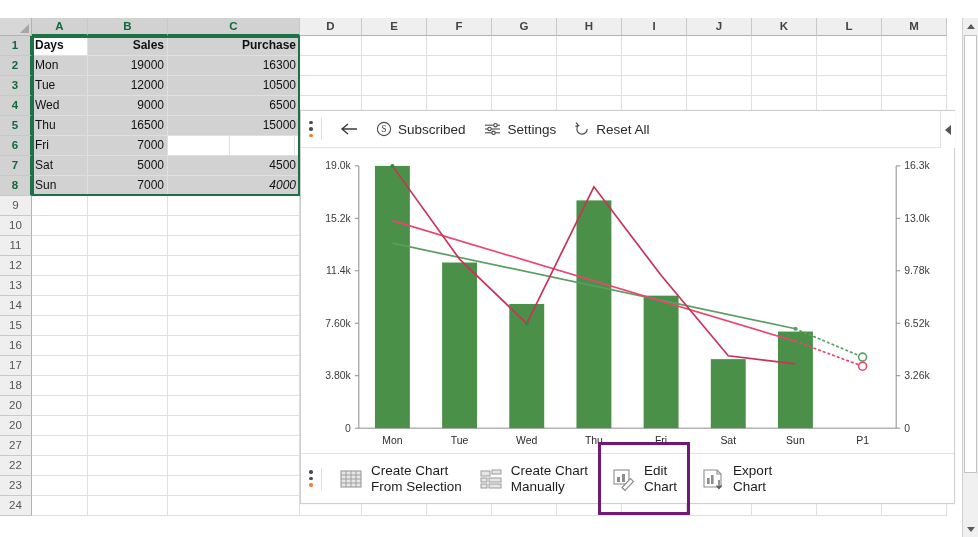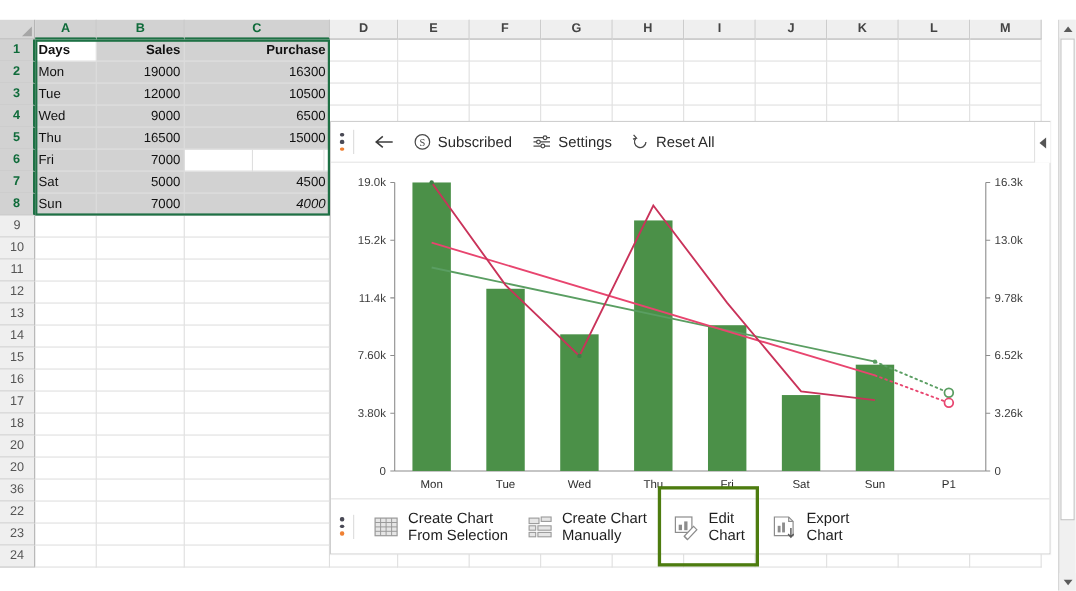--- a/index.html
+++ b/index.html
@@ -133,21 +133,21 @@
 
   .btn-group { display: flex; align-items: center; }
   .big-btn {
     display: flex; align-items: center; gap: 7px;
     padding: 4px 8px; cursor: pointer; white-space: nowrap;
   }
   .big-btn .lbl {
     font-size: 13.5px; color: #1d1d1d; line-height: 15.5px;
   }
   .big-btn.highlighted {
-    border: 3px solid #4d7c0f; padding: 18px 10px; margin: 0 2px;
+    border: 3px solid #701a75; padding: 18px 10px; margin: 0 2px;
   }
 
   
   .chart-body { position: absolute; left: 0; top: 37px; right: 0; bottom: 50px; background: #fff; }
   .chart-svg { display: block; width: 100%; height: 100%; }
   .tick-label { font-family: "Liberation Sans", sans-serif; font-size: 10.5px; fill: #3b3b3b; }
   .cat-label  { font-family: "Liberation Sans", sans-serif; font-size: 10.5px; fill: #2b2b2b; }
 </style>
 </head>
 <body>
@@ -189,21 +189,21 @@
         <div class="row-h">11</div>
         <div class="row-h">12</div>
         <div class="row-h">13</div>
         <div class="row-h">14</div>
         <div class="row-h">15</div>
         <div class="row-h">16</div>
         <div class="row-h">17</div>
         <div class="row-h">18</div>
         <div class="row-h">20</div>
         <div class="row-h">20</div>
-        <div class="row-h">36</div>
+        <div class="row-h">27</div>
         <div class="row-h">22</div>
         <div class="row-h">23</div>
         <div class="row-h">24</div>
       </div>
 
     <div class="grid-area" id="gridArea">
         <div class="grow">
           <div class="gcell white hdr" style="width: 56px;">Days</div>
           <div class="gcell filled hdr num" style="width: 80px;">Sales</div>
           <div class="gcell filled hdr num" style="width: 132px;">Purchase</div>

